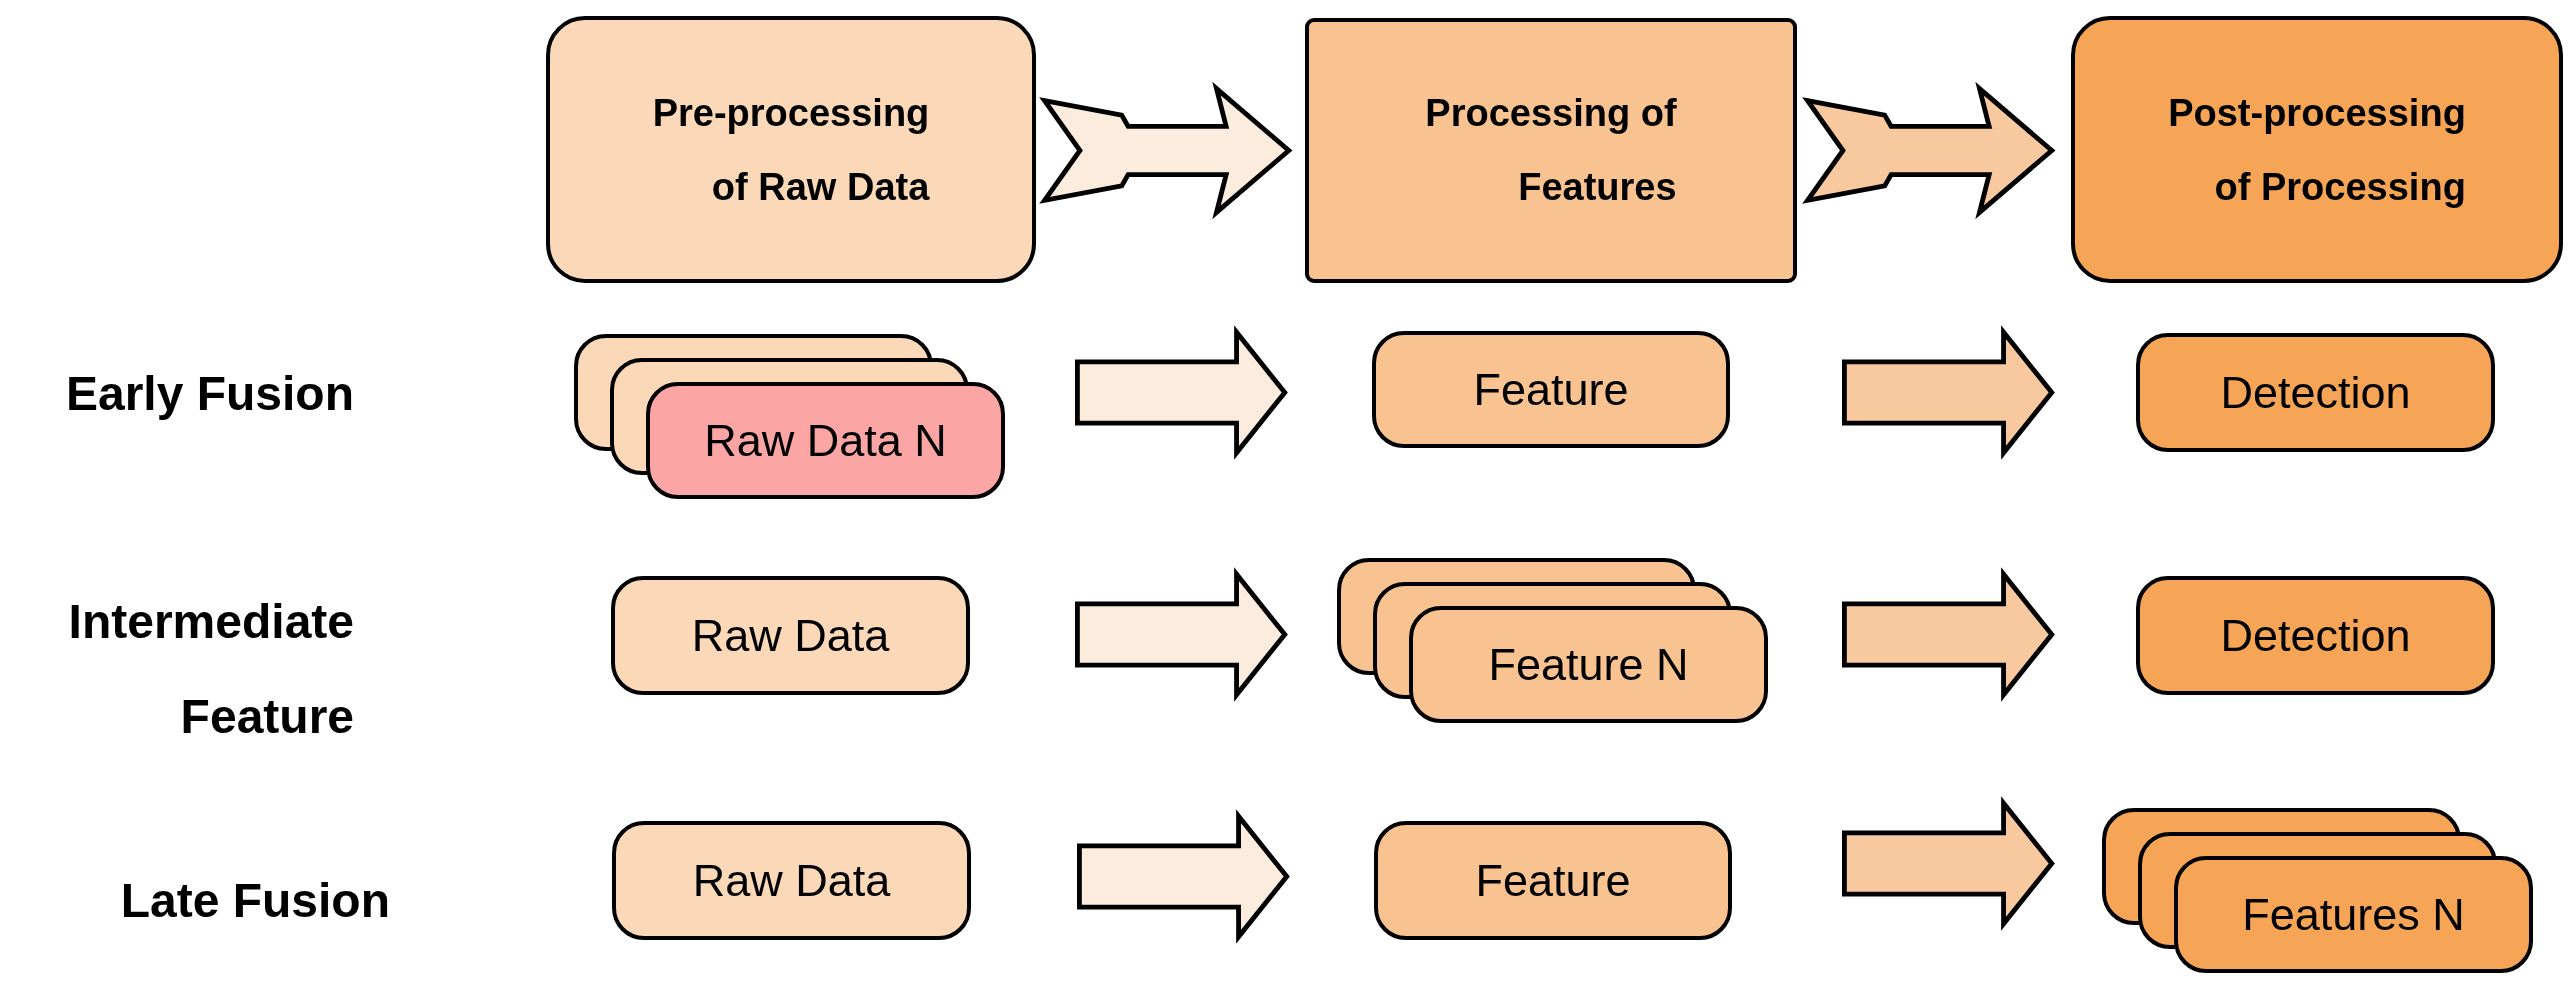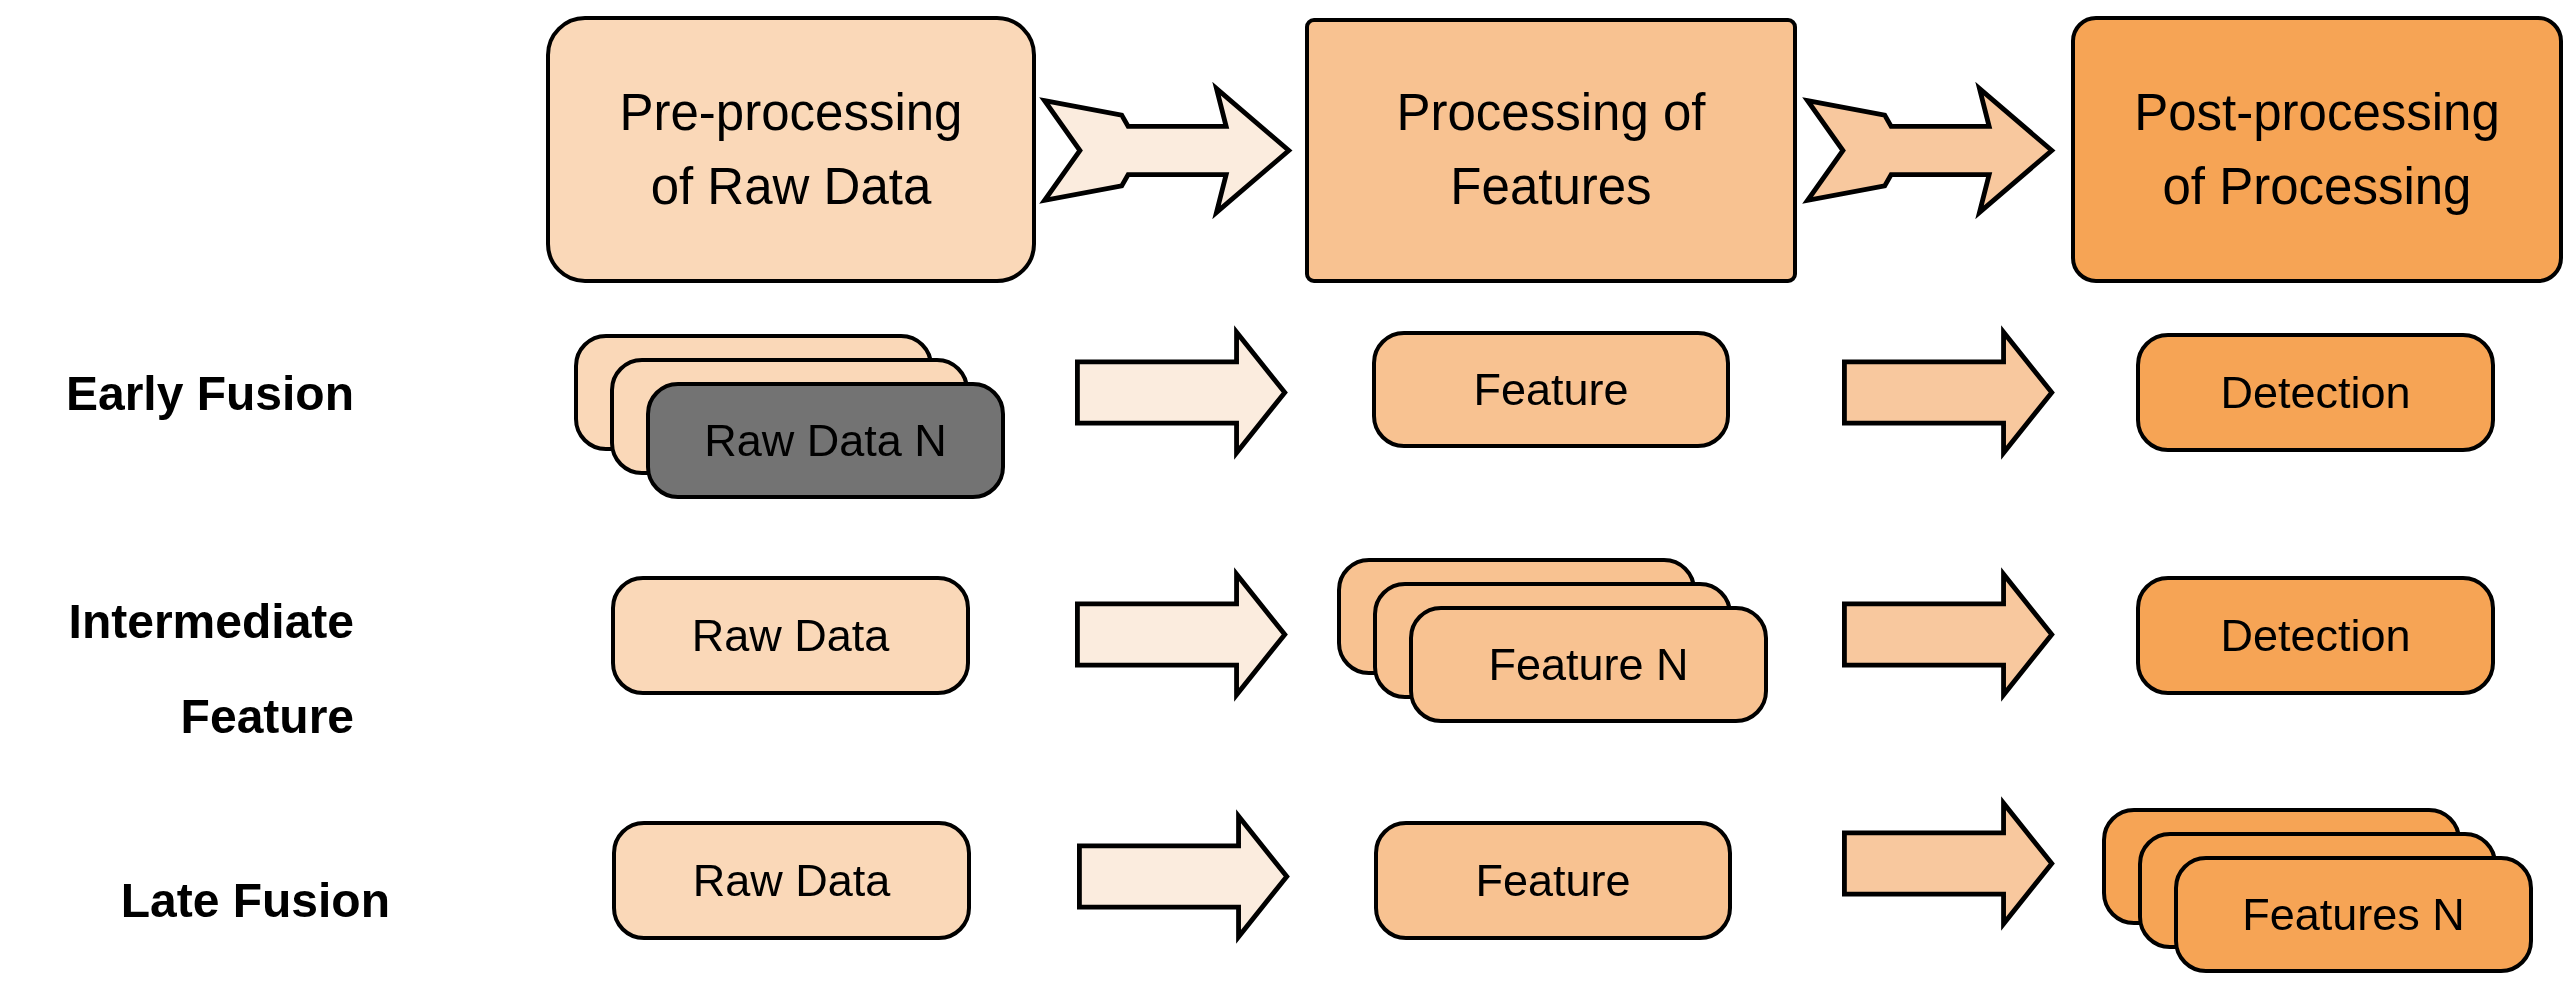--- a/index.html
+++ b/index.html
@@ -5,21 +5,21 @@
   html,body{margin:0;padding:0;background:#ffffff;}
   body{font-family:"Liberation Sans",sans-serif;color:#000;}
   .stage{position:relative;width:2576px;height:983px;background:#ffffff;overflow:hidden;}
   .abs{position:absolute;}
   
   .stage-box{
     border:4px solid #000;border-radius:39px;
     display:flex;align-items:center;justify-content:center;text-align:center;
     box-sizing:border-box;
   }
-  .stage-box .lines span{display:block;font-weight:normal;font-size:51px;line-height:74px;}
+  .stage-box .lines span{display:block;font-weight:bold;font-size:38px;line-height:74px;text-align:right;}
   
   .node-box{
     border:4px solid #000;border-radius:32px;
     display:flex;align-items:center;justify-content:center;text-align:right;
     box-sizing:border-box;font-size:45px;
   }
   
   .stack{width:431px;height:166px;}
   .stack .node-box{position:absolute;width:359px;height:117px;}
   
@@ -43,21 +43,21 @@
     </div>
   </div>
 
   <div class="abs stage-box" style="left: 1305px; top: 17.7px; width: 492px; height: 265px; background-color: rgb(248, 194, 145); border-radius: 9px;">
     <div class="lines">
       <span>Processing of</span>
       <span>Features</span>
     </div>
   </div>
 
-  <div class="abs stage-box" style="left: 2071px; top: 16px; width: 492px; height: 267px; background-color: rgb(246, 164, 85); border-radius: 25px;">
+  <div class="abs stage-box" style="left: 2071px; top: 16px; width: 492px; height: 267px; background-color: rgb(246, 164, 85);">
     <div class="lines">
       <span>Post-processing</span>
       <span>of Processing</span>
     </div>
   </div>
 
   <svg class="abs arrow-svg" style="left:1043px;top:86px;" width="249" height="129" viewBox="0 0 310 160">
     <polygon points="2,18 98,36 106,50 228,50 216,3 306,80 216,157 228,110 106,110 98,124 2,142 46,80" stroke="#000" stroke-width="6" stroke-linejoin="miter" fill="#fbecde"></polygon>
   </svg>
 
@@ -76,21 +76,21 @@
   </div>
 
   <div class="abs row-label" style="left:0px;top:844px;width:354px;height:112px;margin-left:36px;">
     <span>Late Fusion</span>
 
   </div>
 
   <div class="abs stack" style="left:574px;top:334px;">
     <div class="node-box" style="left: 0px; top: 0px; background-color: rgb(250, 216, 184);"></div>
     <div class="node-box" style="left: 36px; top: 24px; background-color: rgb(250, 216, 184);"></div>
-    <div class="node-box" style="left: 72px; top: 48px; background-color: #737373;">
+    <div class="node-box" style="left: 72px; top: 48px; background-color: #fca5a5;">
       <span>Raw Data N</span>
     </div>
   </div>
 
   <svg class="abs arrow-svg" style="left:1075px;top:329px;" width="213" height="127" viewBox="0 0 265 158">
     <polygon points="3,41 201,41 201,4 261,79 201,154 201,117 3,117" stroke="#000" stroke-width="6" stroke-linejoin="miter" fill="#fbecde"></polygon>
   </svg>
 
   <div class="abs node-box" style="left: 1372px; top: 331px; width: 358px; height: 117px; background-color: rgb(248, 194, 145);">
     <span>Feature</span>

